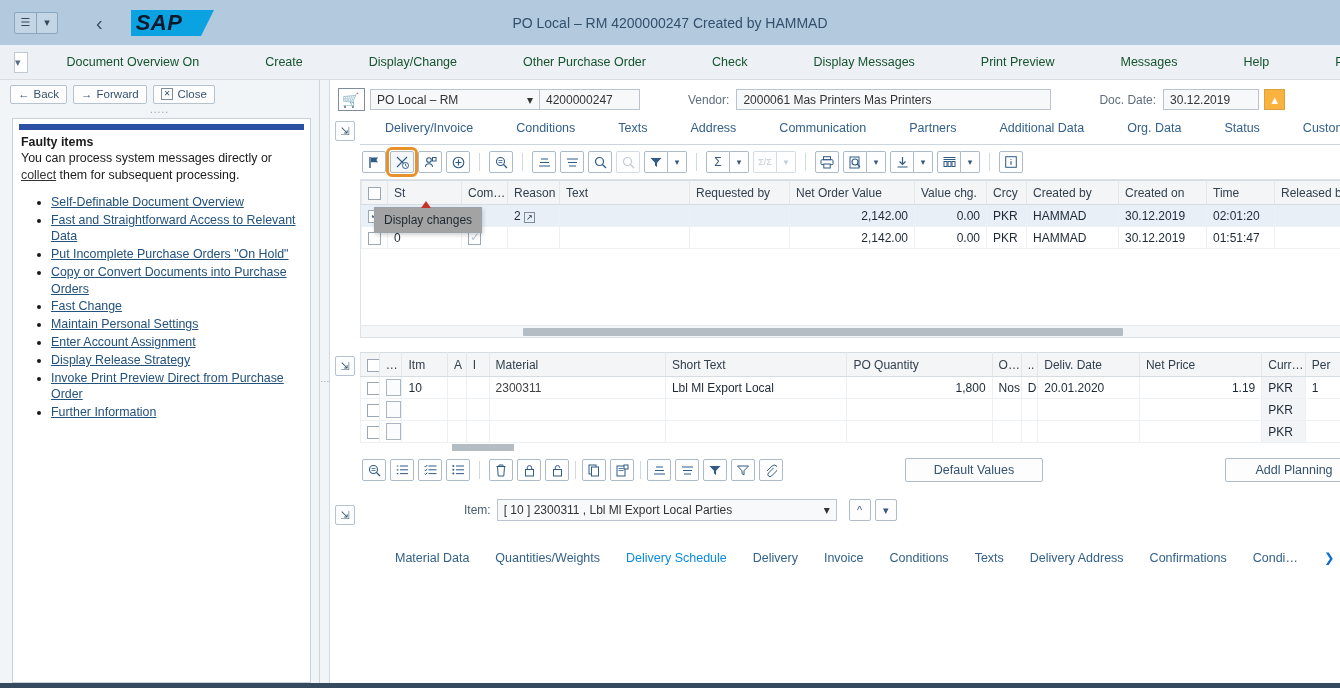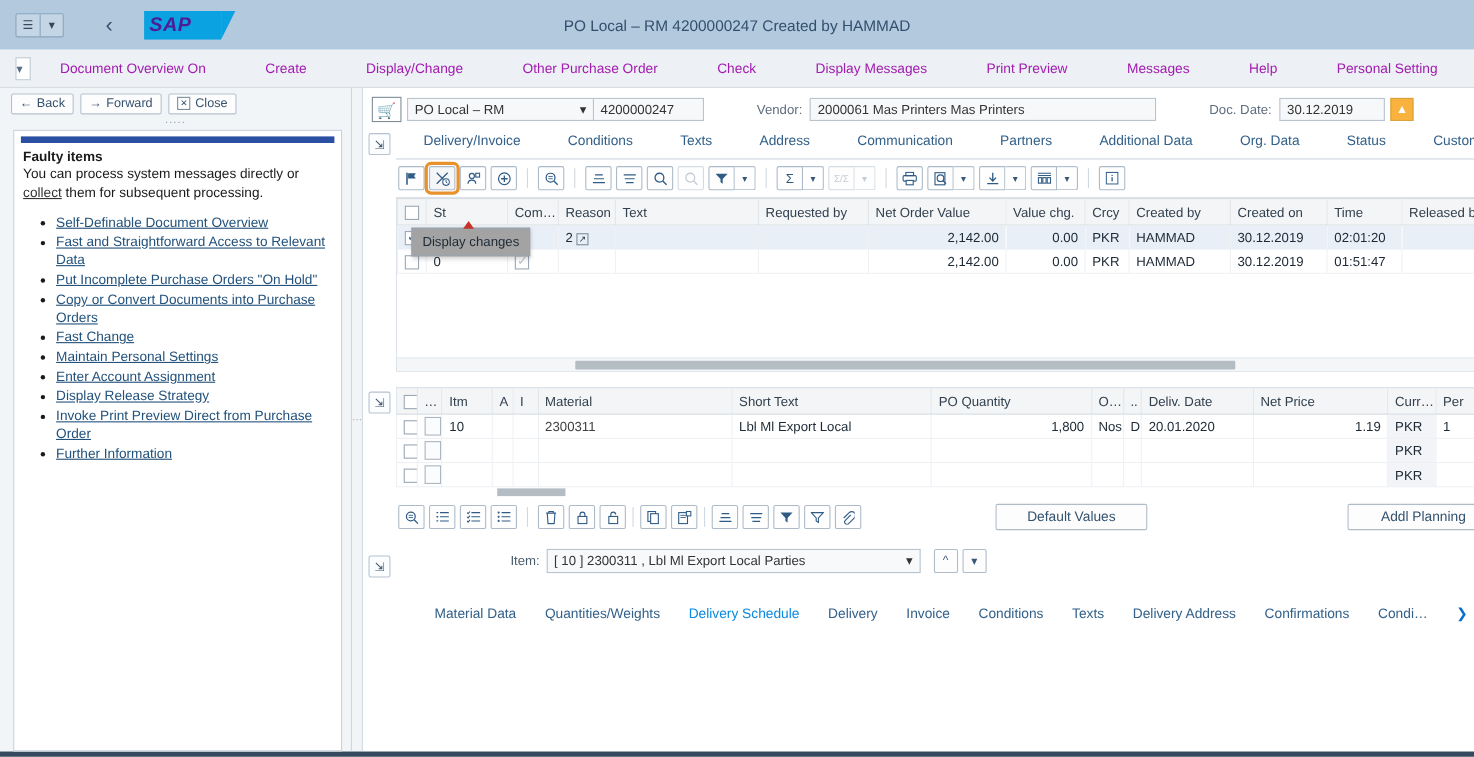--- a/index.html
+++ b/index.html
@@ -52,23 +52,23 @@
     display: flex; align-items: center; justify-content: flex-start;
   }
   .sap-logo::after {
     content: "";
     position: absolute;
     right: -13px; top: 0;
     border-left: 13px solid #0aa2e0;
     border-bottom: 26px solid transparent;
   }
   .sap-logo span {
-    color: #4c1d95;
+    color: #0f172a;
     font-weight: bold;
-    font-size: 18px;
+    font-size: 22px;
     letter-spacing: 0.5px;
     margin-left: 5px;
     font-style: italic;
   }
   .shell-title {
     position: absolute;
     left: 0; right: 0;
     text-align: center;
     font-size: 14px;
     color: #32506e;
@@ -88,25 +88,26 @@
     width: 142px; height: 21px;
     border: 1px solid #bfc9d4;
     background: #fff;
     display: flex; align-items: center;
     justify-content: flex-end;
     padding-right: 6px;
     color: #5a6e85;
     font-size: 11px;
   }
   .ab-item {
-    color: #a21caf;
+    color: #14532d;
     padding: 0 27px;
     cursor: pointer;
     white-space: nowrap;
     font-size: 12.5px;
+    margin-left: 12px;
   }
   .ab-item:first-of-type { margin-left: 14px; }
   .ab-icon {
     color: #346187;
     padding: 0 10px;
     cursor: pointer;
     display: flex; align-items: center;
   }
   .ab-exit { margin-left: auto; color: #346187; cursor: pointer; padding-right: 6px;}
   

